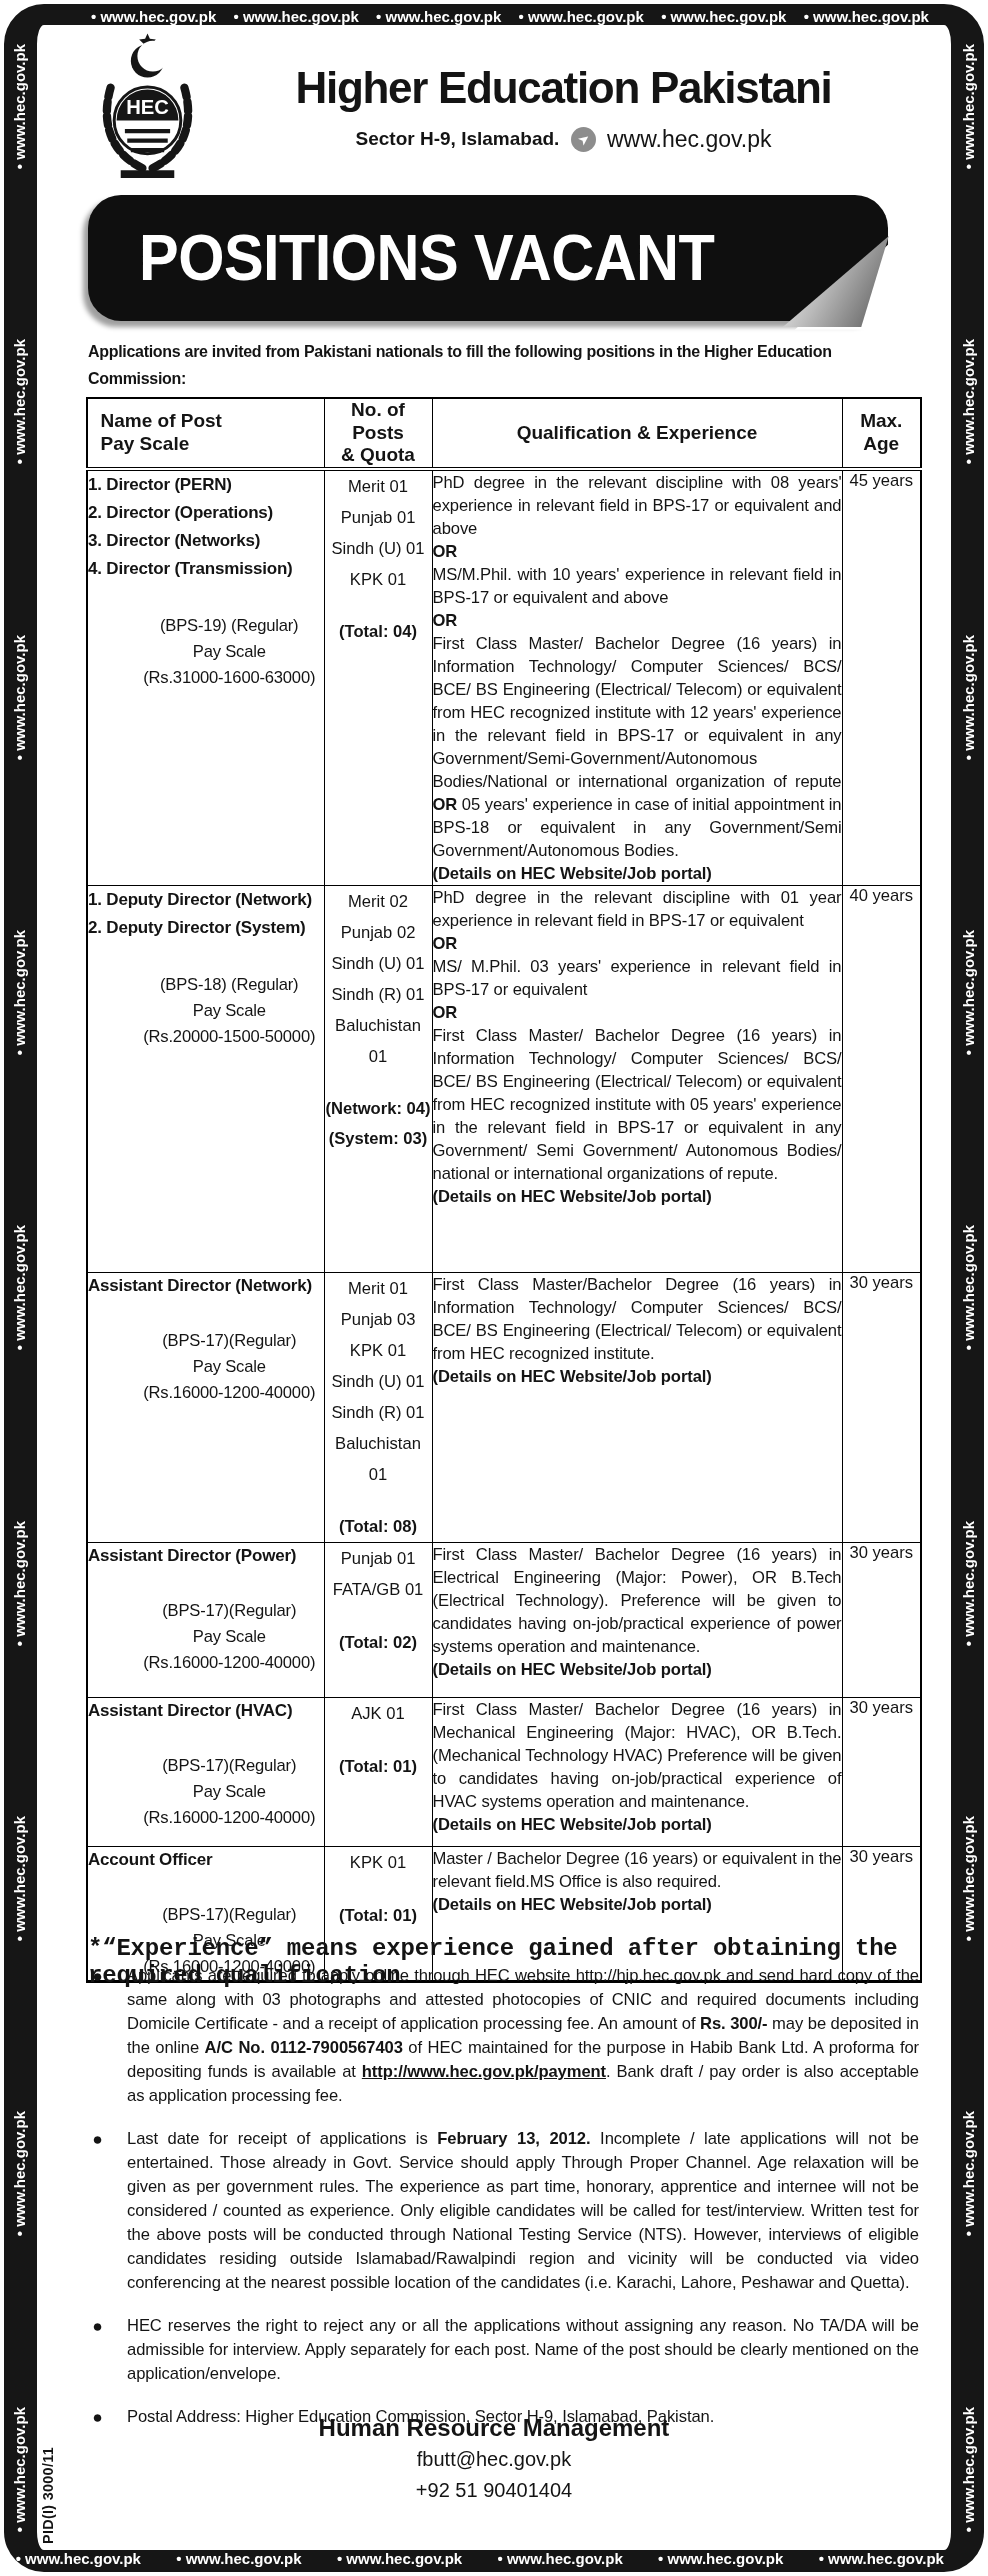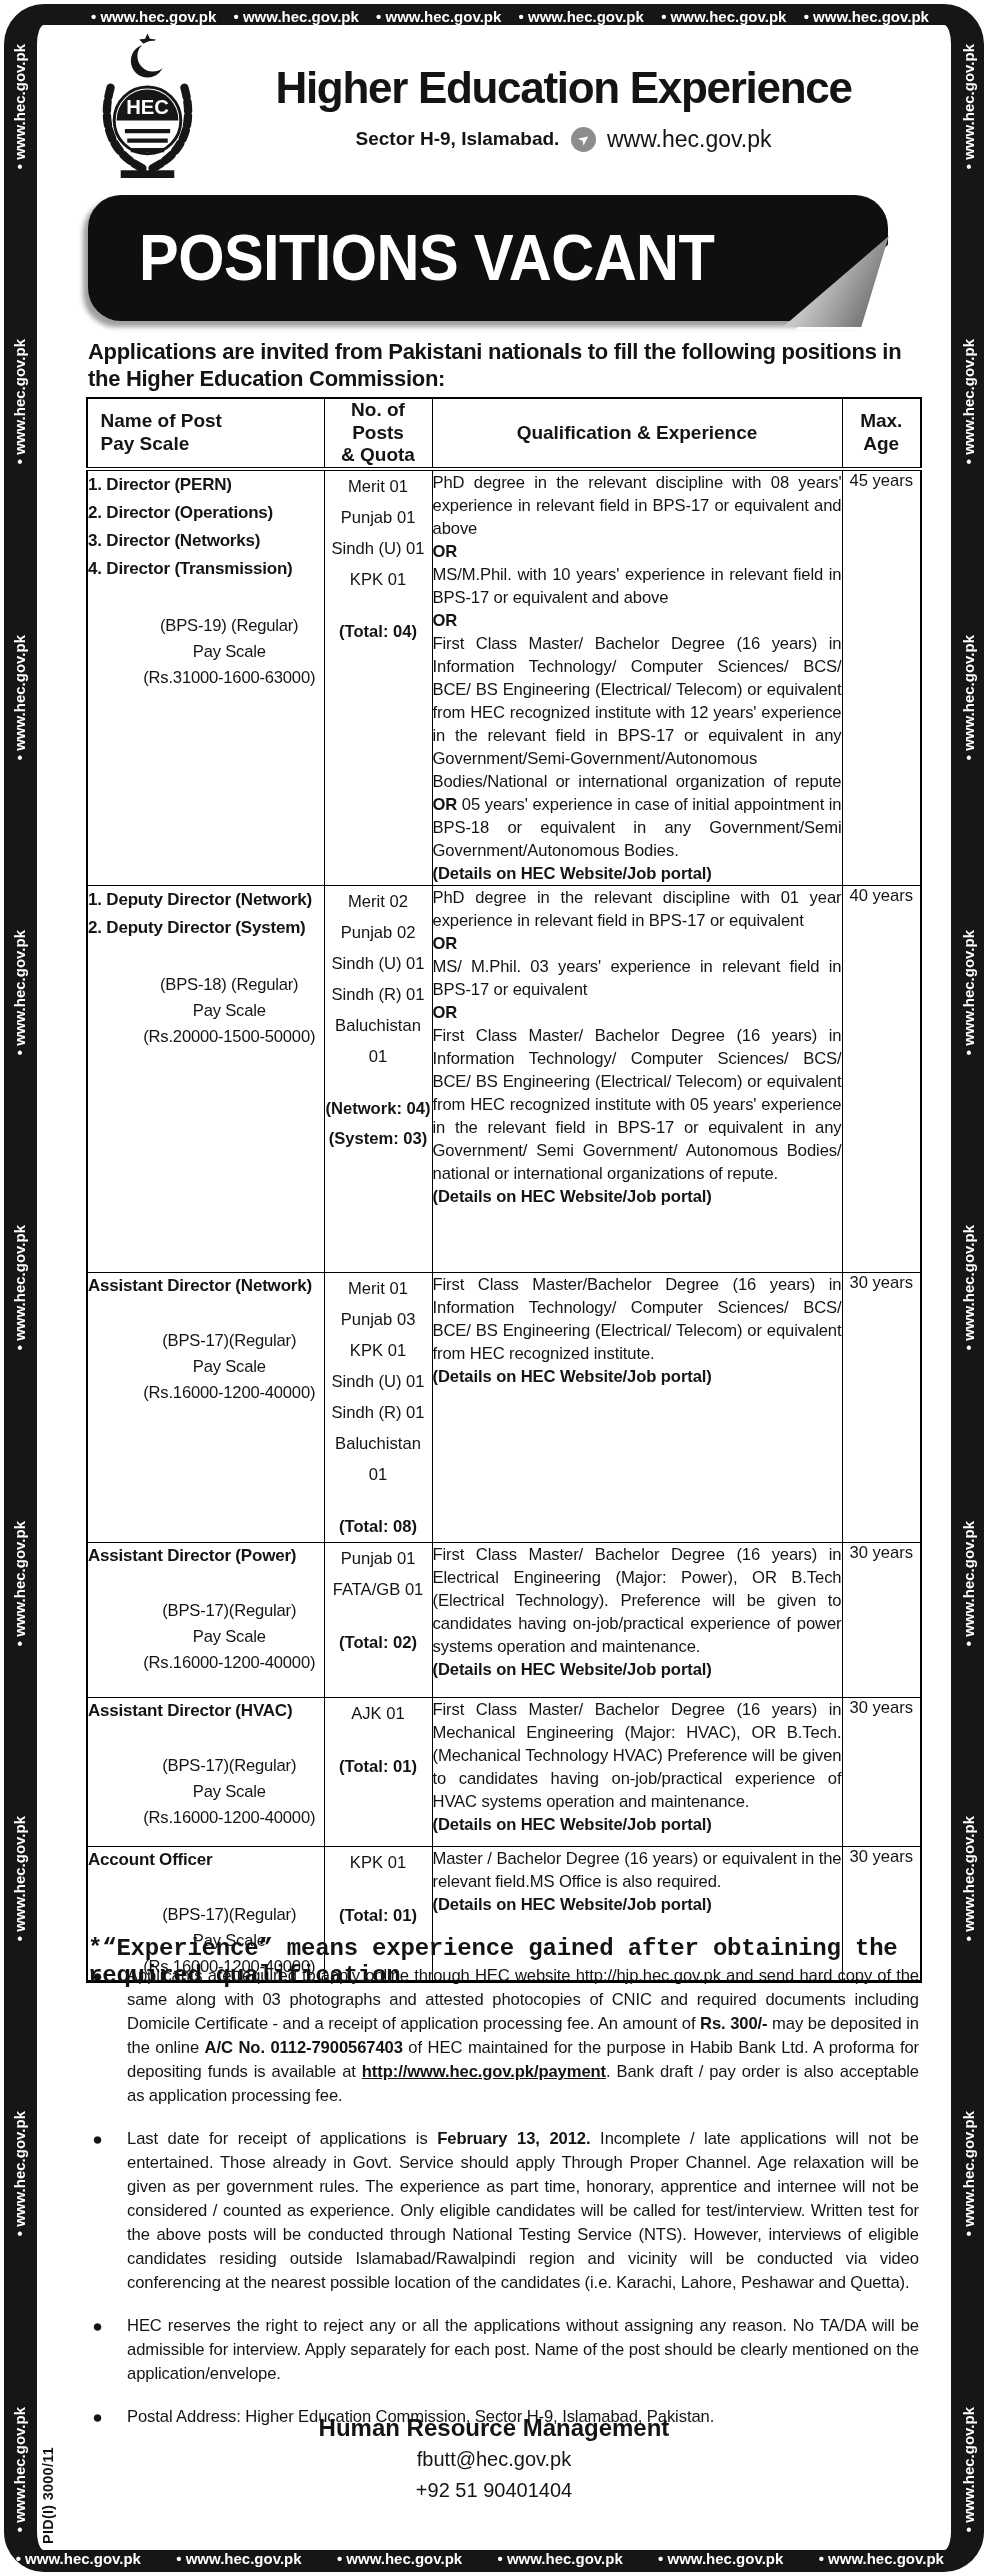--- a/index.html
+++ b/index.html
@@ -32,21 +32,21 @@
     background:var(--banner,#0f0f0f);border-radius:33px;
     box-shadow:-4.4px 5.6px 5.6px rgba(0,0,0,.38);display:flex;align-items:center;z-index:1;}
   .banner-text{color:#fff;font-size:64px;font-weight:700;letter-spacing:-0.6px;
     transform:scaleX(.93);transform-origin:left center;margin-left:51px;white-space:nowrap;}
   .curl{position:absolute;right:-16.3px;bottom:-8.8px;width:119px;height:100px;}
   .c-white{position:absolute;inset:0;background:#fff;clip-path:polygon(100% 0,100% 100%,8% 100%);}
   .c-gray{position:absolute;left:-2.5px;top:6.3px;width:106px;height:91px;
     background:linear-gradient(118deg,#f4f4f4 8%,#b9b9b9 45%,#565656 100%);
     clip-path:polygon(0 100%,100% 0,74% 100%);}
   
-  .intro{position:absolute;left:88px;top:338px;width:845px;margin:0;font-size:22px;
+  .intro{position:absolute;left:88px;top:338px;width:845px;margin:0;font-size:16px;
     font-weight:700;letter-spacing:-0.3px;line-height:27px;}
   
   .positions{position:absolute;left:86px;top:397px;width:833px;border-collapse:collapse;
     table-layout:fixed;border:2.5px solid #000;}
   .positions th,.positions td{border:1.9px solid #000;vertical-align:top;padding:0;box-sizing:border-box;}
   .positions thead tr{height:61px;margin-top:24px;}
   .positions th{font-size:19px;font-weight:700;vertical-align:middle;border-bottom:4.4px double #000;line-height:22.5px;}
   th.h0{text-align:left;padding-left:12.5px;}
   th.h1,th.h2,th.h3{text-align:center;}
   .positions tbody tr:last-child td{border-bottom:3.8px solid #000;}
@@ -128,21 +128,21 @@
     <path d="M38 95 C22 150 35 205 95 232" fill="none" stroke="#161616" stroke-width="14" stroke-dasharray="16 8" stroke-linecap="round"></path>
     <path d="M162 95 C178 150 165 205 105 232" fill="none" stroke="#161616" stroke-width="14" stroke-dasharray="16 8" stroke-linecap="round"></path>
     <circle cx="100" cy="150" r="56" fill="#ffffff" stroke="#161616" stroke-width="5"></circle>
     <path d="M48 150 a52 52 0 0 1 104 0 z" fill="#161616"></path>
     <text x="100" y="140" text-anchor="middle" font-size="34" font-weight="bold" fill="#ffffff">HEC</text>
     <path d="M62 168 h76 M66 184 h68 M72 200 h56" stroke="#161616" stroke-width="7" fill="none"></path>
     <path d="M55 234 h90 v13 h-90 z" fill="#161616"></path>
   </svg>
 
   <div class="header-text">
-    <h1 class="org-name">Higher Education Experience</h1>
+    <h1 class="org-name">Higher Education Pakistani</h1>
     <div class="subrow">
       <span class="address">Sector H-9, Islamabad.</span>
       <span class="globe"></span>
       <span class="website">www.hec.gov.pk</span>
     </div>
   </div>
 
   <div class="banner">
     <span class="banner-text">POSITIONS VACANT</span>
     <div class="curl">

